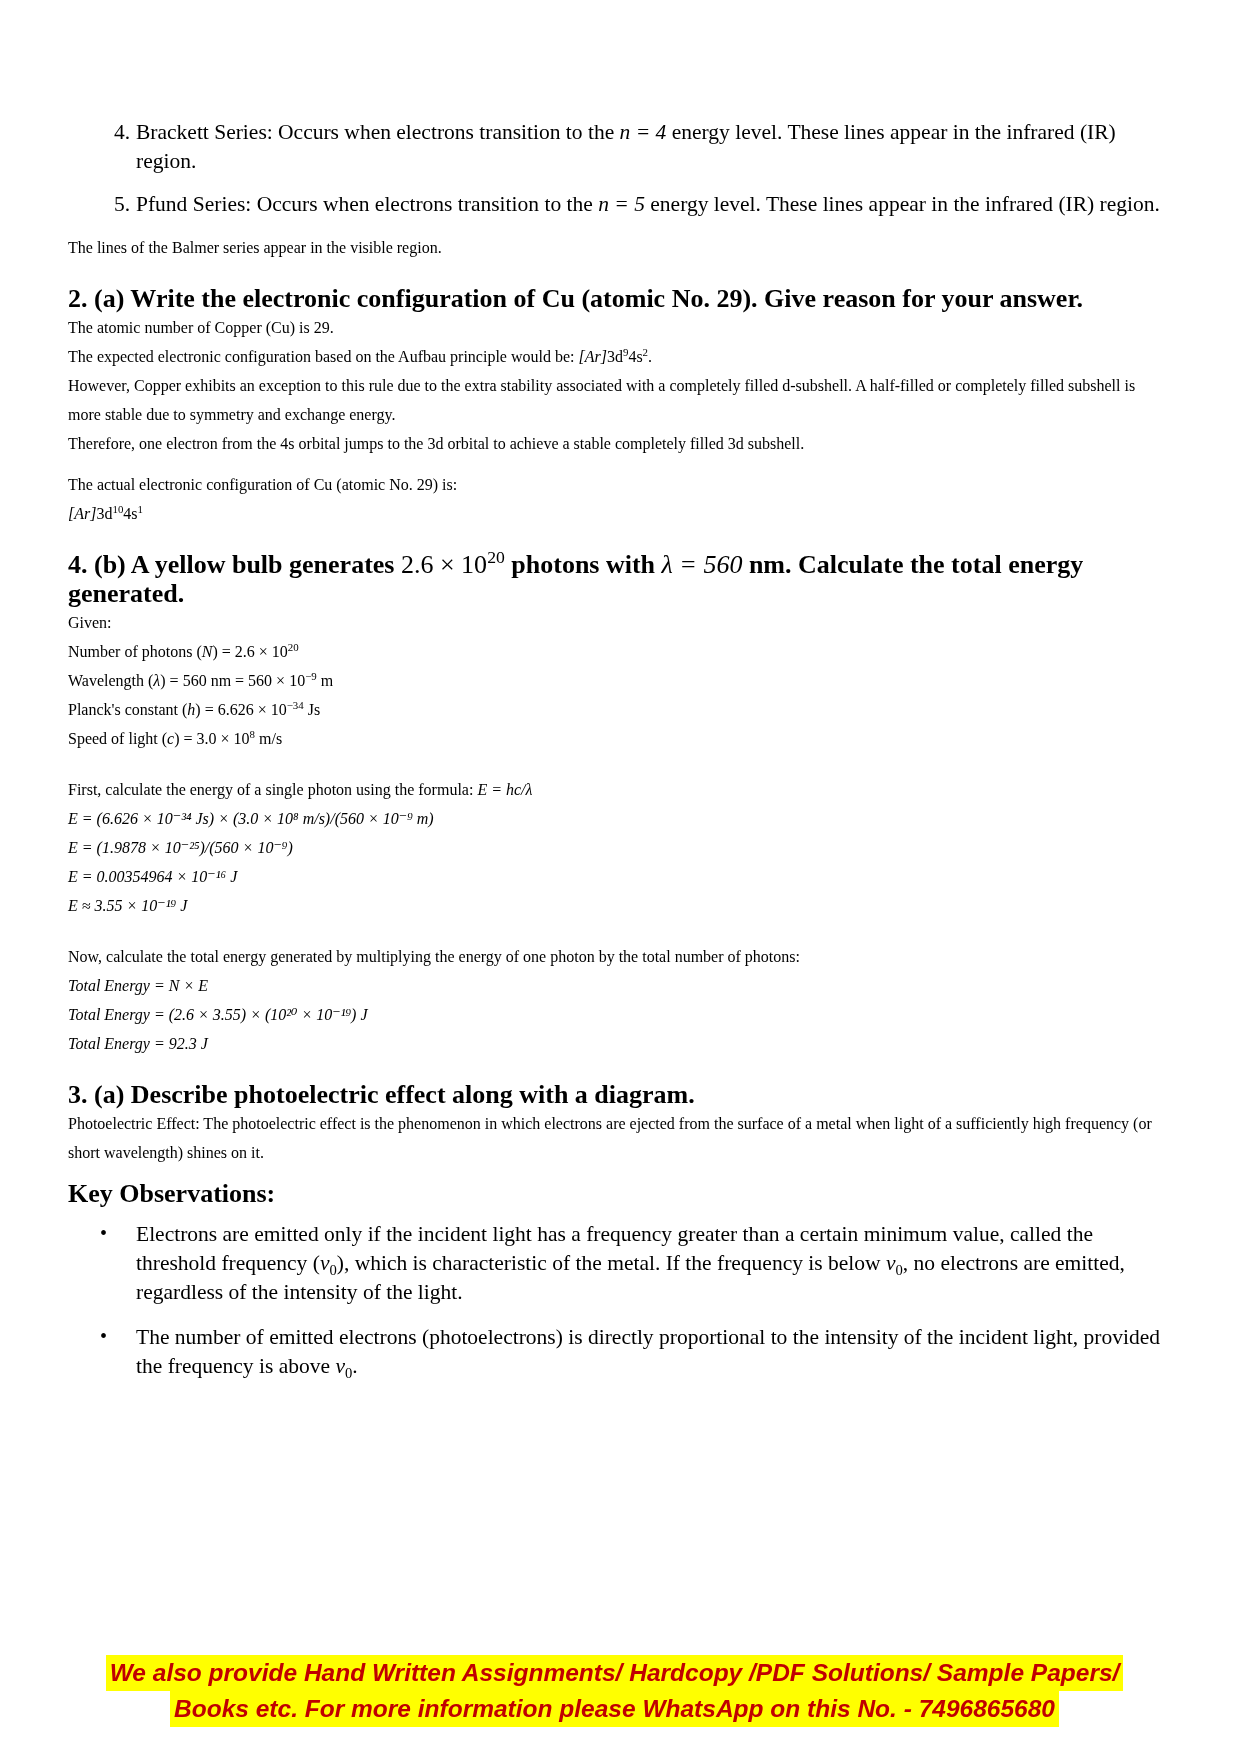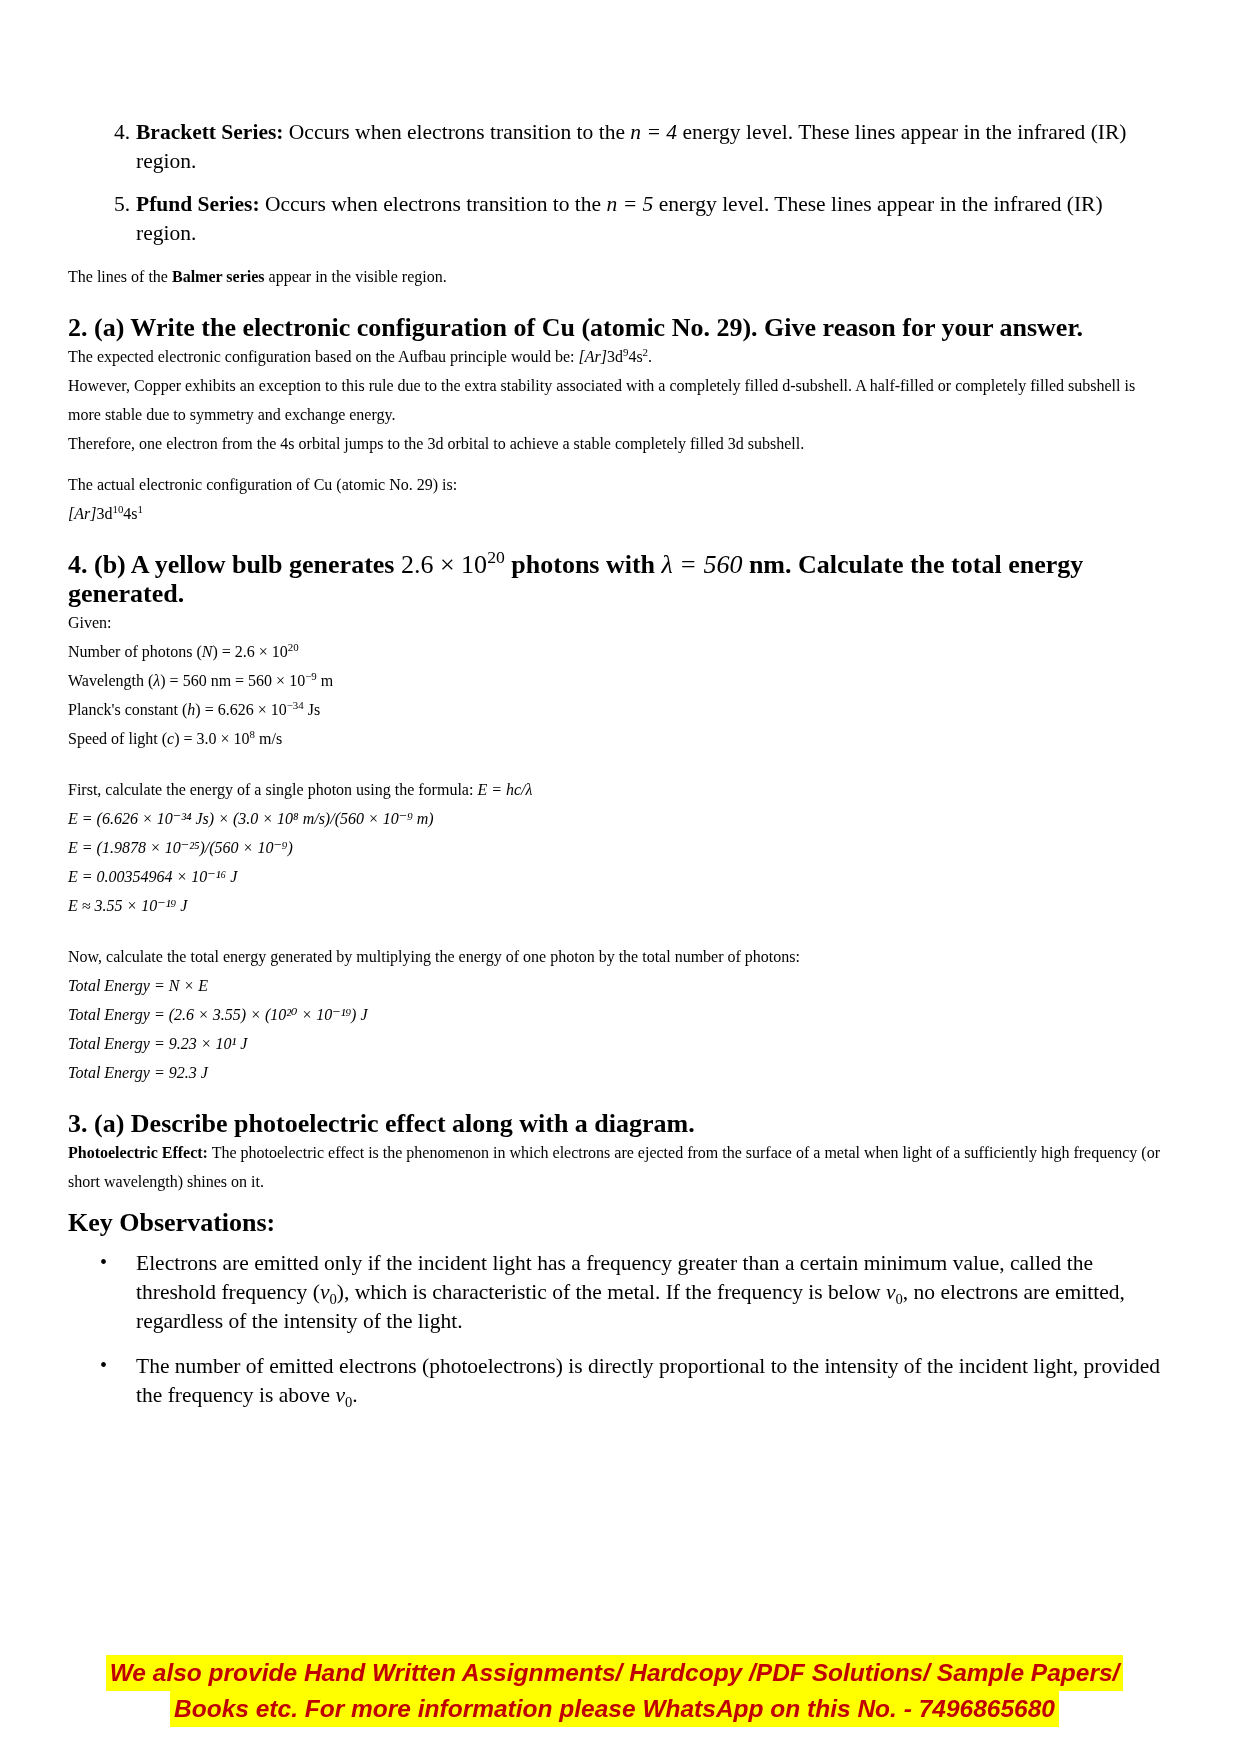--- a/index.html
+++ b/index.html
@@ -22,21 +22,21 @@
     box-sizing: border-box;
     padding: 118px 78px 0 68px;
   }
   
   .p {
     font-size: 16px;
     line-height: 29px;
     margin: 0;
     text-align: left;
   }
-  .b { font-weight: bold; }
+  .b { font-weight: normal; }
   .qhead {
     font-size: 26px;
     line-height: 29px;
     font-weight: bold;
     margin: 0;
   }
   .spacer-sm { height: 12px; }
   .spacer-md { height: 22px; }
 
   
@@ -139,20 +139,21 @@
     <li>
       <span class="marker">5.</span><span class="b">Pfund Series:</span><span> Occurs when electrons transition to the </span><span class="m">n = 5</span><span> energy level. These lines appear in the infrared (IR) region.</span>
     </li>
   </ol>
 
   <p class="p"><span>The lines of the </span><span class="b">Balmer series</span><span> appear in the visible region.</span></p>
 
   <div class="spacer-md"></div>
 
   <p class="qhead">2. (a) Write the electronic configuration of Cu (atomic No. 29). Give reason for your answer.</p>
+  <p class="p">The atomic number of Copper (Cu) is 29.</p>
   <p class="p"><span>The expected electronic configuration based on the Aufbau principle would be: </span><span class="m"><span>[Ar]</span><span class="mn">3d</span><sup>9</sup><span class="mn">4s</span><sup>2</sup></span><span>.</span></p>
   <p class="p">However, Copper exhibits an exception to this rule due to the extra stability associated with a completely filled d-subshell. A half-filled or completely filled subshell is more stable due to symmetry and exchange energy.</p>
   <p class="p">Therefore, one electron from the 4s orbital jumps to the 3d orbital to achieve a stable completely filled 3d subshell.</p>
 
   <div class="spacer-sm"></div>
 
   <p class="p">The actual electronic configuration of Cu (atomic No. 29) is:</p>
   <p class="p m"><span>[Ar]</span><span class="mn">3d</span><sup>10</sup><span class="mn">4s</span><sup>1</sup></p>
 
   <div class="spacer-md"></div>
@@ -176,21 +177,20 @@
   <p class="p m">E = (6.626 × 10⁻³⁴ Js) × (3.0 × 10⁸ m/s)/(560 × 10⁻⁹ m)</p>
   <p class="p m">E = (1.9878 × 10⁻²⁵)/(560 × 10⁻⁹)</p>
   <p class="p m">E = 0.00354964 × 10⁻¹⁶ J</p>
   <p class="p m">E ≈ 3.55 × 10⁻¹⁹ J</p>
 
   <div class="spacer-md"></div>
 
   <p class="p">Now, calculate the total energy generated by multiplying the energy of one photon by the total number of photons:</p>
   <p class="p m">Total Energy = N × E</p>
   <p class="p m">Total Energy = (2.6 × 3.55) × (10²⁰ × 10⁻¹⁹) J</p>
-  <p class="p m">Total Energy = 9.23 × 10¹ J</p>
   <p class="p m">Total Energy = 92.3 J</p>
 
   <div class="spacer-md"></div>
 
   <p class="qhead">3. (a) Describe photoelectric effect along with a diagram.</p>
   <p class="p"><span class="b">Photoelectric Effect:</span><span> The photoelectric effect is the phenomenon in which electrons are ejected from the surface of a metal when light of a sufficiently high frequency (or short wavelength) shines on it.</span></p>
 
   <div class="spacer-sm"></div>
 
   <p class="qhead">Key Observations:</p>

